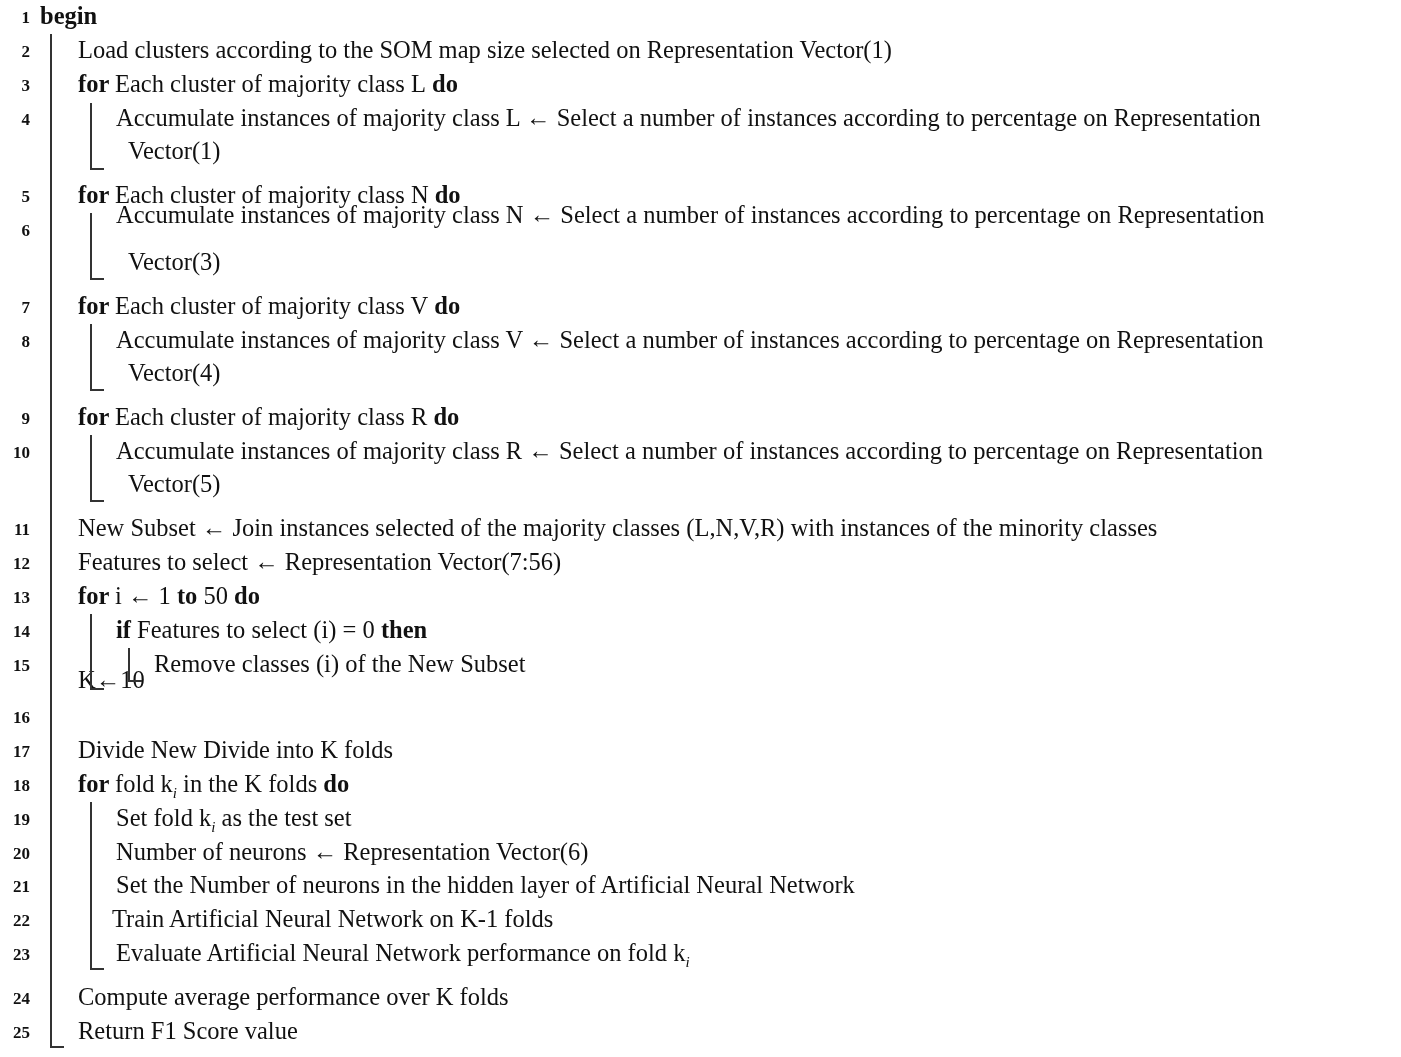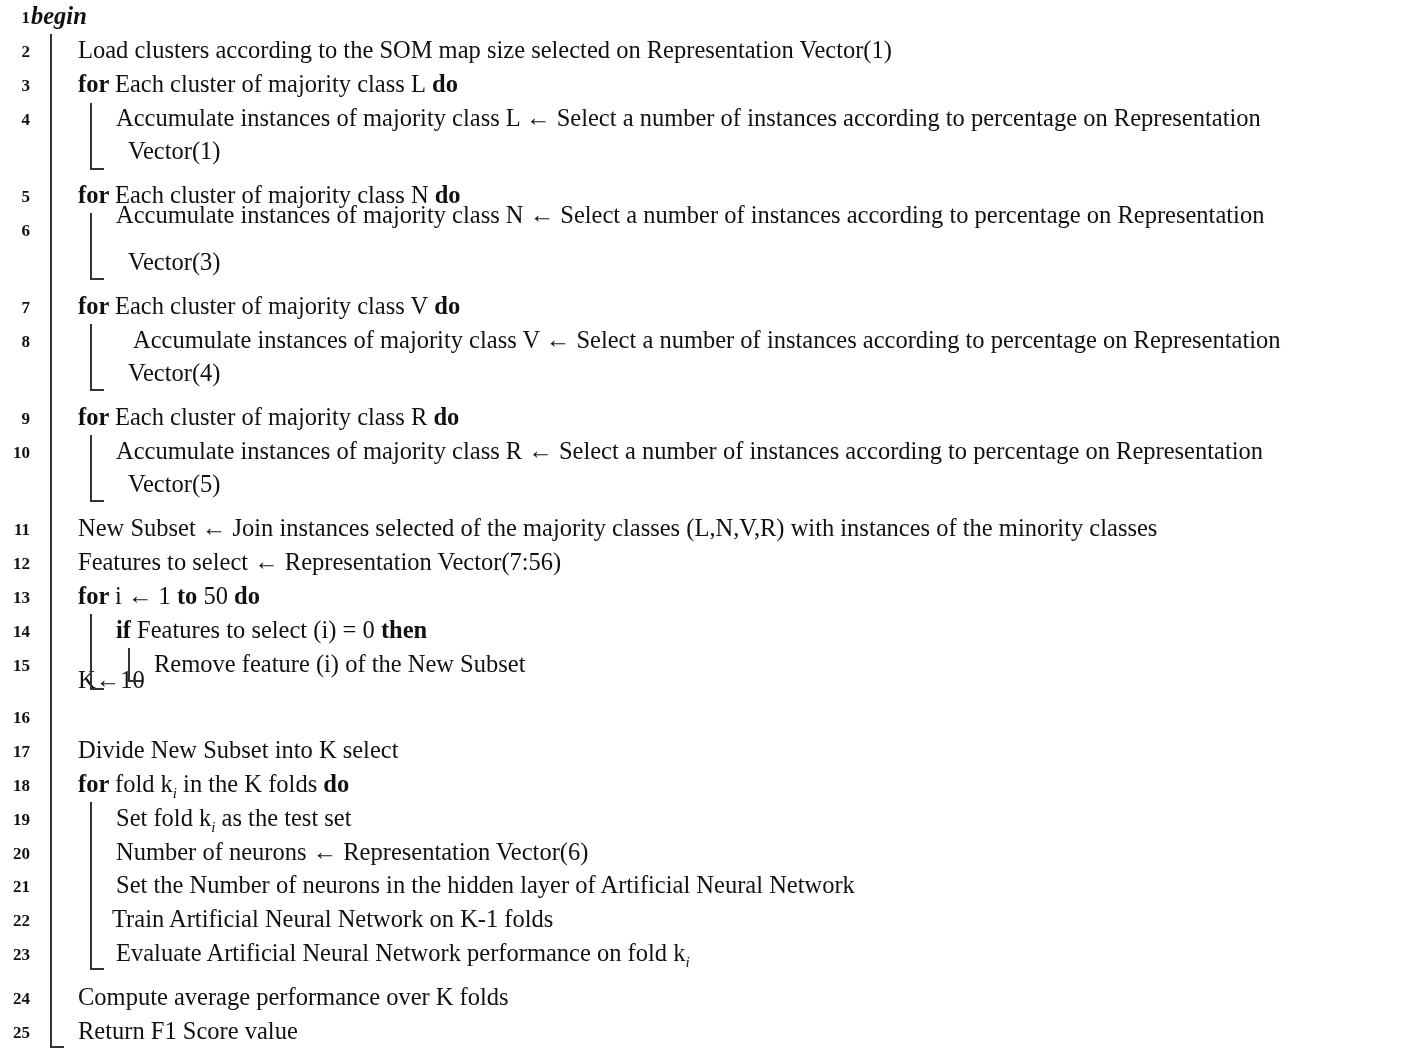--- a/index.html
+++ b/index.html
@@ -12,57 +12,57 @@
   .it { }
   .vbar { position:absolute; width:2px; background:#333; }
   .hbar { position:absolute; height:2px; background:#333; }
   sub { font-size:15px; font-style:italic; }
 </style>
 </head>
 <body>
 
 <div id="algo">
     <div class="ln" style="top: 9px;">1</div>
-    <div class="tx" style="left: 31px; top: 4px; font-style: italic;"><span class="kw">begin</span></div>
+    <div class="tx" style="left: 40px; top: 4px;"><span class="kw">begin</span></div>
     <div class="ln" style="top: 43px;">2</div>
     <div class="tx" style="left: 78px; top: 38px;"><span>Load clusters according to the SOM map size selected on Representation Vector(1)</span></div>
     <div class="ln" style="top: 77px;">3</div>
     <div class="tx" style="left: 78px; top: 72px;"><span class="kw">for </span><span class="it">Each cluster of majority class L</span><span class="kw"> do</span></div>
     <div class="ln" style="top: 111px;">4</div>
     <div class="tx" style="left: 116px; top: 106px;"><span>Accumulate instances of majority class L ← Select a number of instances according to percentage on Representation</span></div>
     <div class="tx" style="left: 128px; top: 139px;">Vector(1)</div>
     <div class="ln" style="top: 188px;">5</div>
     <div class="tx" style="left: 78px; top: 183px;"><span class="kw">for </span><span class="it">Each cluster of majority class N</span><span class="kw"> do</span></div>
     <div class="ln" style="top: 222px;">6</div>
     <div class="tx" style="left: 116px; top: 203px;"><span>Accumulate instances of majority class N ← Select a number of instances according to percentage on Representation</span></div>
     <div class="tx" style="left: 128px; top: 250px;">Vector(3)</div>
     <div class="ln" style="top: 299px;">7</div>
     <div class="tx" style="left: 78px; top: 294px;"><span class="kw">for </span><span class="it">Each cluster of majority class V</span><span class="kw"> do</span></div>
     <div class="ln" style="top: 333px;">8</div>
-    <div class="tx" style="left: 116px; top: 328px; margin-left: 17px;"><span>Accumulate instances of majority class V ← Select a number of instances according to percentage on Representation</span></div>
+    <div class="tx" style="left: 116px; top: 328px;"><span>Accumulate instances of majority class V ← Select a number of instances according to percentage on Representation</span></div>
     <div class="tx" style="left: 128px; top: 361px;">Vector(4)</div>
     <div class="ln" style="top: 410px;">9</div>
     <div class="tx" style="left: 78px; top: 405px;"><span class="kw">for </span><span class="it">Each cluster of majority class R</span><span class="kw"> do</span></div>
     <div class="ln" style="top: 444px;">10</div>
     <div class="tx" style="left: 116px; top: 439px;"><span>Accumulate instances of majority class R ← Select a number of instances according to percentage on Representation</span></div>
     <div class="tx" style="left: 128px; top: 472px;">Vector(5)</div>
     <div class="ln" style="top: 521px;">11</div>
     <div class="tx" style="left: 78px; top: 516px;"><span>New Subset ← Join instances selected of the majority classes (L,N,V,R) with instances of the minority classes</span></div>
     <div class="ln" style="top: 555px;">12</div>
     <div class="tx" style="left: 78px; top: 550px; text-align: center;"><span>Features to select ← Representation Vector(7:56)</span></div>
     <div class="ln" style="top: 589px;">13</div>
     <div class="tx" style="left: 78px; top: 584px;"><span class="kw">for </span><span class="it">i</span><span> ← 1 </span><span class="kw">to</span><span> 50 </span><span class="kw">do</span></div>
     <div class="ln" style="top: 623px;">14</div>
     <div class="tx" style="left: 116px; top: 618px;"><span class="kw">if </span><span class="it">Features to select (i)</span><span> = 0 </span><span class="kw">then</span></div>
     <div class="ln" style="top: 657px;">15</div>
-    <div class="tx" style="left: 154px; top: 652px;"><span>Remove feature (i) of the New Subset</span></div>
+    <div class="tx" style="left: 154px; top: 652px;"><span>Remove classes (i) of the New Subset</span></div>
     <div class="ln" style="top: 709px;">16</div>
     <div class="tx" style="left: 78px; top: 668px;"><span>K←10</span></div>
     <div class="ln" style="top: 743px;">17</div>
-    <div class="tx" style="left: 78px; top: 738px;"><span>Divide New Subset into K select</span></div>
+    <div class="tx" style="left: 78px; top: 738px;"><span>Divide New Divide into K folds</span></div>
     <div class="ln" style="top: 777px;">18</div>
     <div class="tx" style="left: 78px; top: 772px;"><span class="kw">for </span><span class="it">fold k</span><sub>i</sub><span class="it"> in the K folds</span><span class="kw"> do</span></div>
     <div class="ln" style="top: 811px;">19</div>
     <div class="tx" style="left: 116px; top: 806px;"><span>Set fold </span><span class="it">k</span><sub>i</sub><span> as the test set</span></div>
     <div class="ln" style="top: 845px;">20</div>
     <div class="tx" style="left: 116px; top: 840px;"><span>Number of neurons ← Representation Vector(6)</span></div>
     <div class="ln" style="top: 878px;">21</div>
     <div class="tx" style="left: 116px; top: 873px;"><span>Set the Number of neurons in the hidden layer of Artificial Neural Network</span></div>
     <div class="ln" style="top: 912px;">22</div>
     <div class="tx" style="left: 112px; top: 907px; text-align: center;"><span>Train Artificial Neural Network on K-1 folds</span></div>

